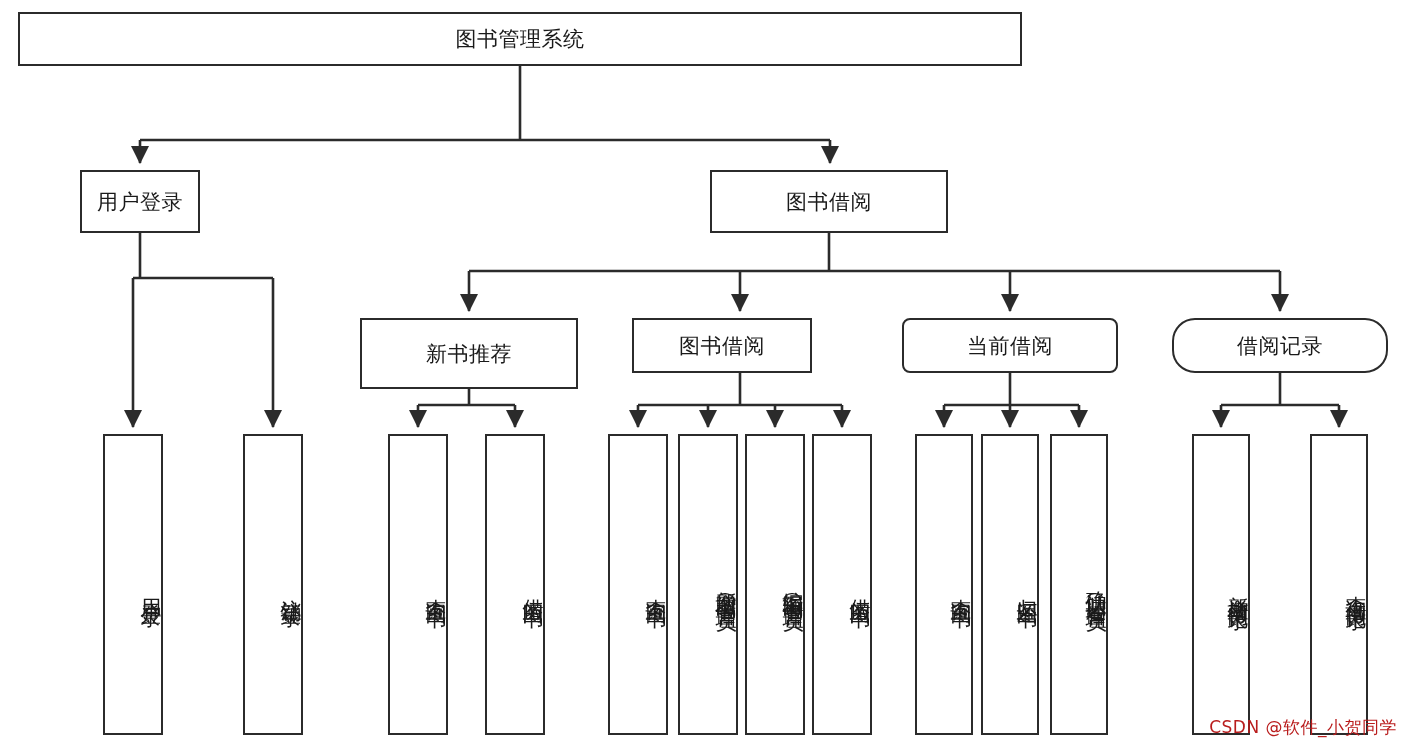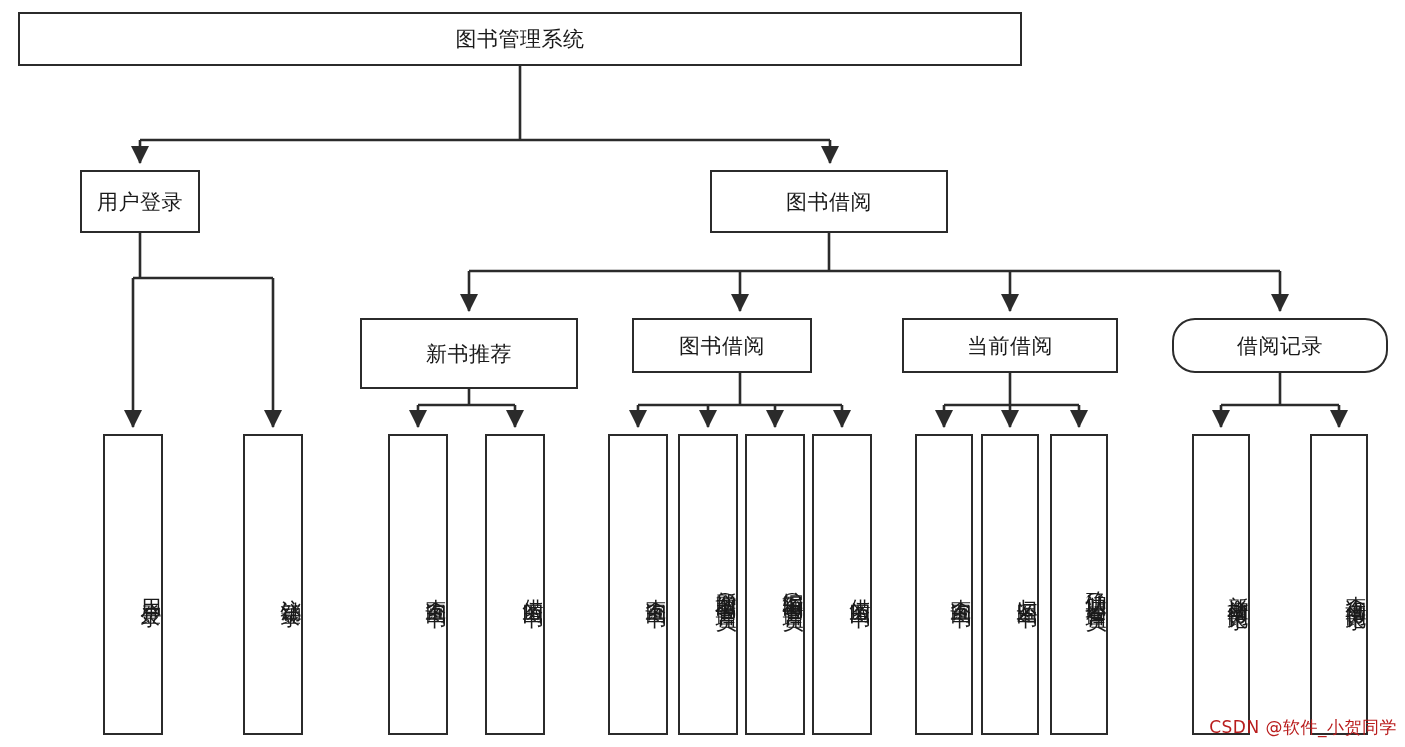--- a/index.html
+++ b/index.html
@@ -128,21 +128,21 @@
   <div class="node horiz" style="left:710px; top:170px; width:238px; height:63px;">
     <span class="label">图书借阅</span>
   </div>
 
   <div class="node horiz" style="left:360px; top:318px; width:218px; height:71px;">
     <span class="label">新书推荐</span>
   </div>
   <div class="node horiz" style="left:632px; top:318px; width:180px; height:55px;">
     <span class="label">图书借阅</span>
   </div>
-  <div class="node horiz" style="left:902px; top:318px; width:216px; height:55px;">
+  <div class="node horiz" style="left:902px; top:318px; width:216px; height:55px;border-radius:8px;">
     <span class="label">当前借阅</span>
   </div>
   <div class="node horiz" style="left:1172px; top:318px; width:216px; height:55px;border-radius:23px;">
     <span class="label">借阅记录</span>
   </div>
 
   <div class="node vert" style="left:103px; top:434px; width:60px; height:301px;">
     <span class="label">用户登录</span>
   </div>
   <div class="node vert" style="left:243px; top:434px; width:60px; height:301px;">

